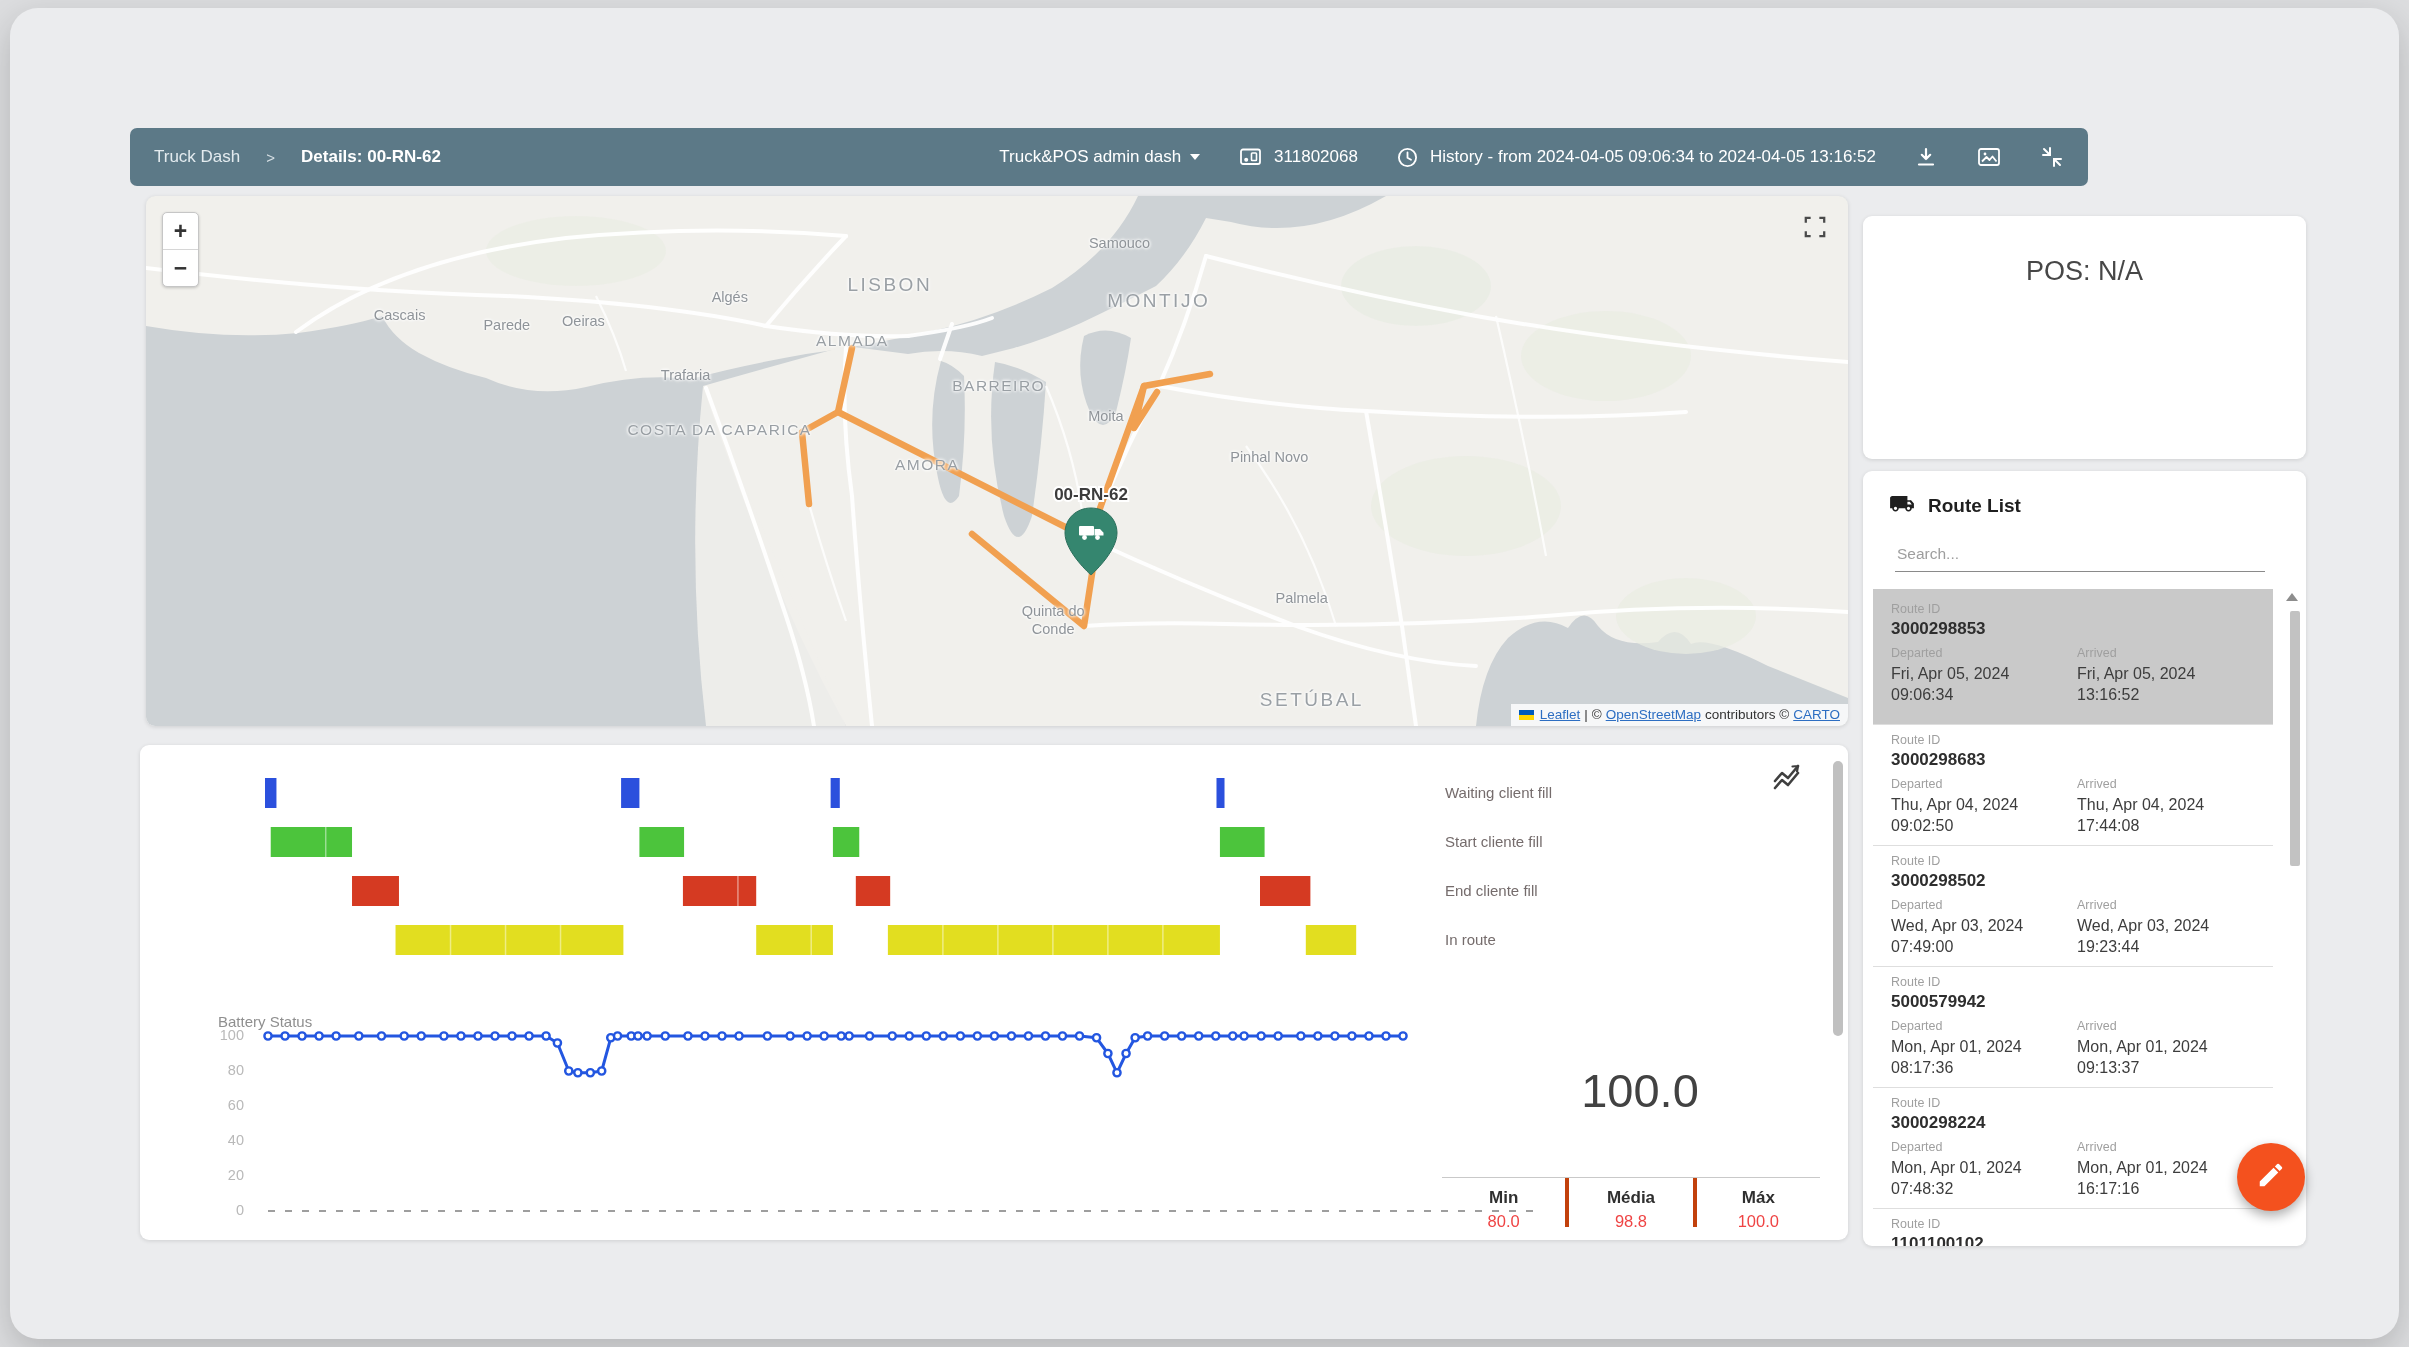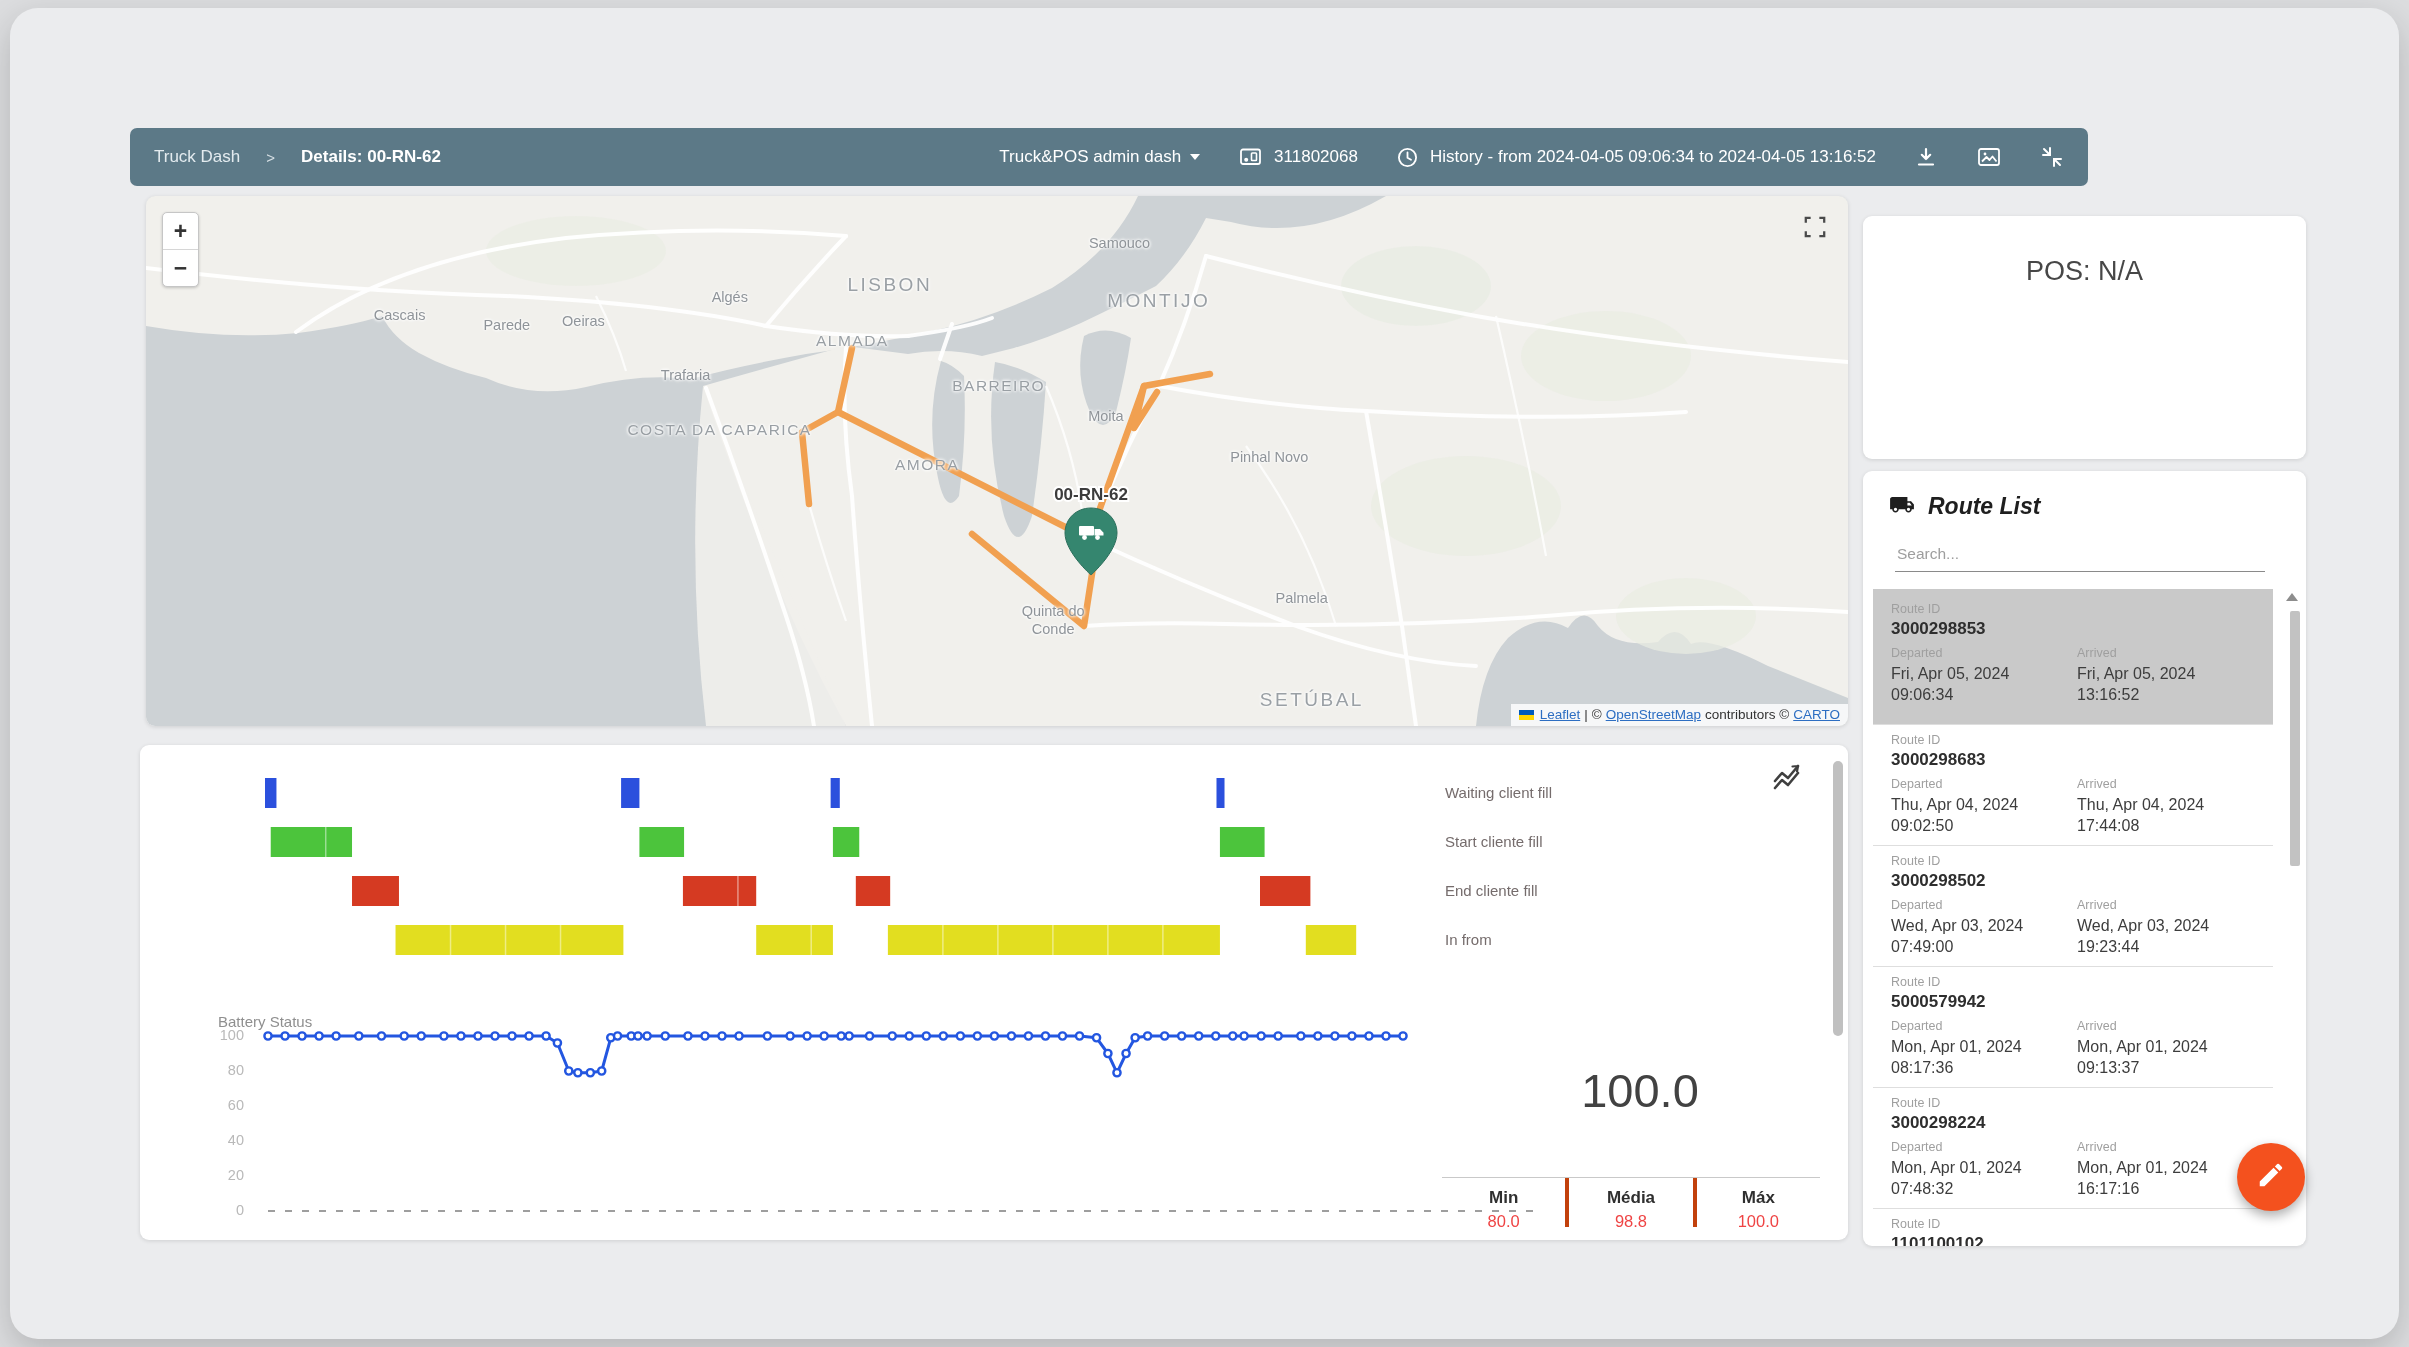--- a/index.html
+++ b/index.html
@@ -53,21 +53,21 @@
     stroke:#ffffff; stroke-width:4px; paint-order:stroke; }
 
   
   .pos-grid { display:flex; justify-content:center; gap:90px; margin-top:44px; text-align:center; }
   .pos-grid .lab { font-size:16.5px; color:#4b4b4b; }
   .pos-grid .val { font-size:29px; color:#474747; margin-top:6px; }
   .pos-na { text-align:center; margin-top:40px; font-size:27px; color:#474747; }
 
   
   .rl-head { display:flex; align-items:center; gap:13px; padding:22px 0 0 26px; }
-  .rl-title { font-size:23px; font-weight:bold; color:#1f1f1f;font-style:italic; }
+  .rl-title { font-size:19px; font-weight:bold; color:#1f1f1f; }
   .rl-search { position:absolute; left:32px; top:68px; width:370px; }
   .rl-search input { width:100%; border:none; outline:none; border-bottom:1.5px solid #8a8a8a;
     font-size:15.5px; padding:6px 2px 8px 2px; color:#333; background:transparent;
     font-family:"Liberation Sans", sans-serif; }
   .rl-search input::placeholder { color:#9e9e9e; }
   .route-items { position:absolute; left:10px; top:118px; width:400px; bottom:0; overflow:hidden; }
   .route-item { position:relative; padding:8px 0 0 18px; height:121px; cursor:pointer; }
   .route-item.selected { background:#c9c9c9; height:135px; padding-top:13px; }
   .route-item + .route-item:not(.selected) { border-top:1px solid #dedede; }
   .ri-small { font-size:12.5px; color:#9f9f9f; }
@@ -394,21 +394,21 @@
         <line x1="857.88" x2="857.88" y1="180" y2="210" stroke="rgba(255,255,255,0.45)" stroke-width="1.5"></line>
         <line x1="912.88" x2="912.88" y1="180" y2="210" stroke="rgba(255,255,255,0.45)" stroke-width="1.5"></line>
         <line x1="967.88" x2="967.88" y1="180" y2="210" stroke="rgba(255,255,255,0.45)" stroke-width="1.5"></line>
         <line x1="1022.88" x2="1022.88" y1="180" y2="210" stroke="rgba(255,255,255,0.45)" stroke-width="1.5"></line>
         <rect x="1165.805" y="180" width="50.3799999999999" height="30" fill="#e2de20"></rect>
       </svg>
 
     <div class="legend-label" style="top:36px;">Waiting client fill</div>
     <div class="legend-label" style="top:85px;">Start cliente fill</div>
     <div class="legend-label" style="top:134px;">End cliente fill</div>
-    <div class="legend-label" style="top:183px;">In from</div>
+    <div class="legend-label" style="top:183px;">In route</div>
 
     <div class="battery-title">Battery Status</div>
     <div id="battery-ticks">
         <div class="ytick" style="top: 282px;">100</div>
         <div class="ytick" style="top: 317px;">80</div>
         <div class="ytick" style="top: 352px;">60</div>
         <div class="ytick" style="top: 387px;">40</div>
         <div class="ytick" style="top: 422px;">20</div>
         <div class="ytick" style="top: 457px;">0</div>
       </div>

